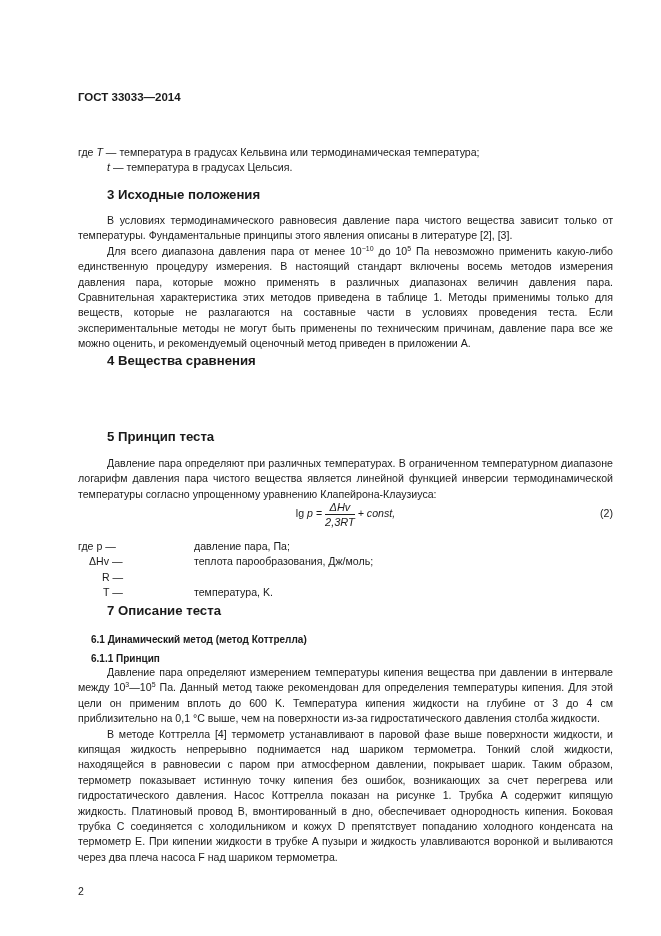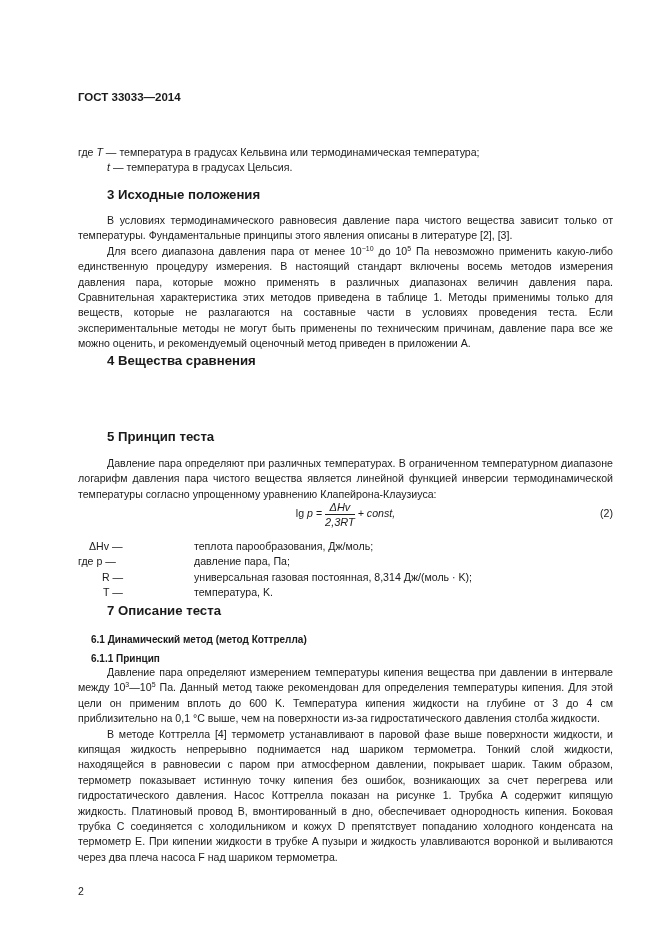--- a/index.html
+++ b/index.html
@@ -48,30 +48,29 @@
   <div class="abs h1" style="top:429px;">5  Принцип теста</div>
   <div class="abs para" style="top:456px;">
     <p>Давление пара определяют при различных температурах. В ограниченном температурном диапазоне логарифм давления пара чистого вещества является линейной функцией инверсии термодинамической температуры согласно упрощенному уравнению Клапейрона-Клаузиуса:</p>
   </div>
   <div class="abs formula" style="top:501px;">
     <span><span>lg </span><i>p</i><span> = </span><span class="frac"><i class="num">ΔHv</i><i class="den">2,3RT</i></span><i> + const,</i></span>
     <span class="eqno" style="top:6px;">(2)</span>
   </div>
   <div class="abs where" style="top:539px; width:535px;">
     <div class="where-row">
+        <span class="where-sym" style="right:auto; left:0;">где p —</span>
+        <span class="where-def">давление пара, Па;</span>
+      </div>
+    <div class="where-row">
         <span class="where-sym" style="right:auto; left:11px;">ΔHv —</span>
         <span class="where-def">теплота парообразования, Дж/моль;</span>
       </div>
     <div class="where-row">
-        <span class="where-sym" style="right:auto; left:0;">где p —</span>
-        <span class="where-def">давление пара, Па;</span>
-      </div>
-    <div class="where-row">
         <span class="where-sym" style="right:auto; left:24px;">R —</span>
-        <span class="where-def">универсальная газовая постоянная, 8,314 Дж/(моль · K);</span>
       </div>
     <div class="where-row">
         <span class="where-sym" style="right:auto; left:25px;">T —</span>
         <span class="where-def">температура, K.</span>
       </div>
   </div>
 
   <div class="abs h1" style="top:603px;">7  Описание теста</div>
   <div class="abs h2" style="top:634px;">6.1  Динамический метод (метод Коттрелла)</div>
   <div class="abs h2" style="top:653px;">6.1.1  Принцип</div>

